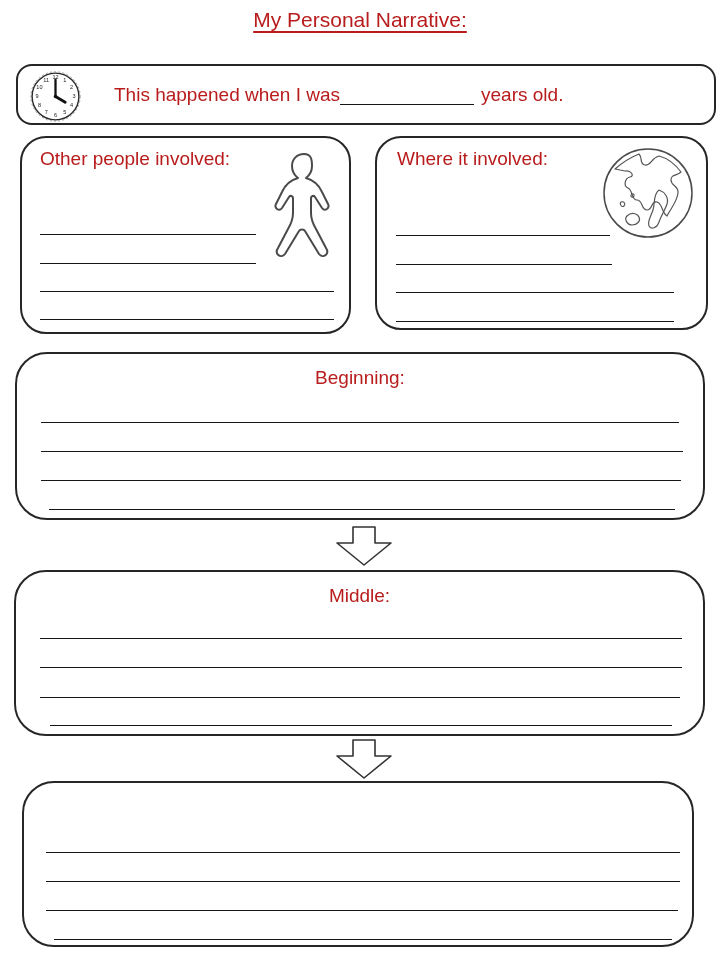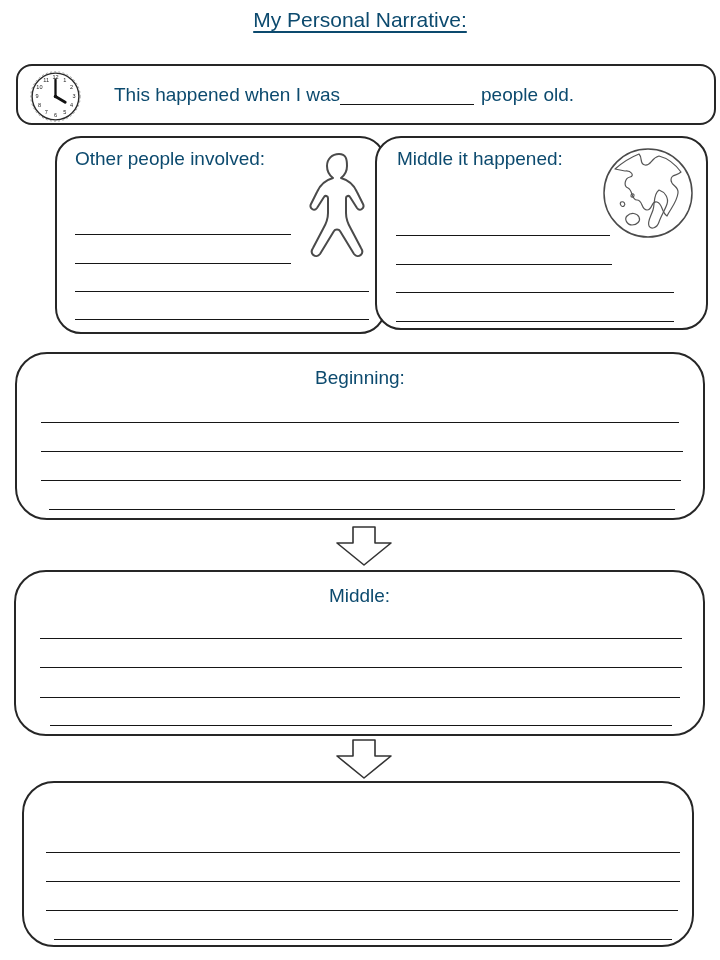--- a/index.html
+++ b/index.html
@@ -1,21 +1,21 @@
 <!DOCTYPE html>
 <html><head>
 <meta charset="utf-8">
 <style>
   html,body{margin:0;padding:0;background:#ffffff;}
   .page{
     position:relative;
     width:720px;height:960px;
     background:#ffffff;
     font-family:"Liberation Sans", sans-serif;
-    color:#0c4a6e;
+    color:#b91c1c;
     overflow:hidden;
   }
   .title{
     position:absolute;top:8px;left:0;width:100%;
     margin:0;text-align:center;
     font-size:21px;font-weight:400;
     text-decoration:underline;
     text-underline-offset:4px;
     text-decoration-thickness:1.5px;
   }
@@ -29,21 +29,21 @@
   .when-inner{
     position:absolute;left:96px;top:0;right:8px;height:100%;
     display:flex;align-items:center;
     font-size:19px;white-space:nowrap;
   }
   .blank{
     display:inline-block;width:134px;height:1em;
     border-bottom:1.6px solid #161616;margin-right:7px;
   }
   .clock-wrap{position:absolute;left:11px;top:4px;width:53px;height:53px;}
-  .people-box{left:20px;top:136px;width:331px;height:198px;border-radius:26px;margin-left:35px;}
+  .people-box{left:20px;top:136px;width:331px;height:198px;border-radius:26px;}
   .where-box{left:375px;top:136px;width:333px;height:194px;border-radius:26px;}
   .box-label{
     position:absolute;left:18px;top:10px;
     font-size:19px;
   }
   .person-wrap{position:absolute;right:10px;top:13px;width:72px;height:114px;}
   .globe-wrap{position:absolute;right:11px;top:8px;width:94px;height:94px;}
   .wline{
     position:absolute;height:0;
     border-top:1.6px solid #161616;
@@ -87,21 +87,21 @@
         <text class="clock-num" x="19.5" y="11.8" text-anchor="middle" dominant-baseline="middle">11</text>
         <text class="clock-num" x="30" y="9" text-anchor="middle" dominant-baseline="middle">12</text>
         <line x1="30" y1="30" x2="30" y2="11" stroke="#111" stroke-width="2.6" stroke-linecap="round"></line>
         <line x1="30" y1="30" x2="41" y2="36.5" stroke="#111" stroke-width="3.2" stroke-linecap="round"></line>
         <circle cx="30" cy="30" r="2" fill="#111"></circle>
       </svg>
     </div>
     <div class="when-inner">
       <span>This happened when I was</span>
         <span class="blank"></span>
-        <span>people old.</span>
+        <span>years old.</span>
     </div>
   </section>
 
   <section class="box people-box">
     <div class="box-label">Other people involved:</div>
     <div class="person-wrap">
       <svg viewBox="0 0 72 114">
         <path fill="none" stroke="#4a4a4a" stroke-width="2" stroke-linejoin="round" d="M37,3 C30,3 25,8 25,15 C25,20 27,24 31,27
              C24,29 18,34 15,41 L9,53 C7,57 12,61 15,57 L22,46
              C23,44 26,45 26,47 L26,62 C26,68 24,73 21,78
@@ -113,21 +113,21 @@
              C52,34 46,29 39,27 C43,24 45,20 45,15 C45,8 44,3 37,3 Z"></path>
       </svg>
     </div>
     <div class="wline" style="left:18px;top:96px;width:216px;"></div>
     <div class="wline" style="left:18px;top:125px;width:216px;"></div>
     <div class="wline" style="left:18px;top:153px;width:294px;"></div>
     <div class="wline" style="left:18px;top:181px;width:294px;"></div>
   </section>
 
   <section class="box where-box">
-    <div class="box-label" style="left:20px;">Middle it happened:</div>
+    <div class="box-label" style="left:20px;">Where it involved:</div>
     <div class="globe-wrap">
       <svg viewBox="0 0 94 94">
         <circle cx="47" cy="47" r="44" fill="none" stroke="#4a4a4a" stroke-width="1.5"></circle>
         <path fill="none" stroke="#555" stroke-width="1.2" stroke-linejoin="round" d="M14,23 C22,16 28,12 38,8 C42,12 38,18 44,19 C50,20 50,12 58,10 C66,12 74,18 80,26
              C76,30 70,28 70,34 C70,40 78,40 77,47 C76,56 70,62 66,70 C60,66 62,58 56,56
              C50,54 52,64 46,64 C40,64 42,54 36,54 C30,54 32,44 27,42 C22,40 24,32 29,31
              C34,30 30,24 24,25 Z"></path>
         <path fill="none" stroke="#555" stroke-width="1.2" stroke-linejoin="round" d="M58,44 C64,46 68,52 66,58 C64,64 60,70 58,76 C56,82 50,84 48,80 C46,76 50,70 52,64 C54,58 52,48 58,44 Z"></path>
         <path fill="none" stroke="#555" stroke-width="1.2" stroke-linejoin="round" d="M26,70 C30,66 36,67 38,71 C40,75 36,79 31,79 C26,79 23,73 26,70 Z"></path>
         <path fill="none" stroke="#555" stroke-width="1.1" d="M20,56 C23,55 25,58 23,60 C21,62 18,58 20,56 Z M31,48 C33,47 34,50 32,51 C30,52 29,49 31,48 Z"></path>

